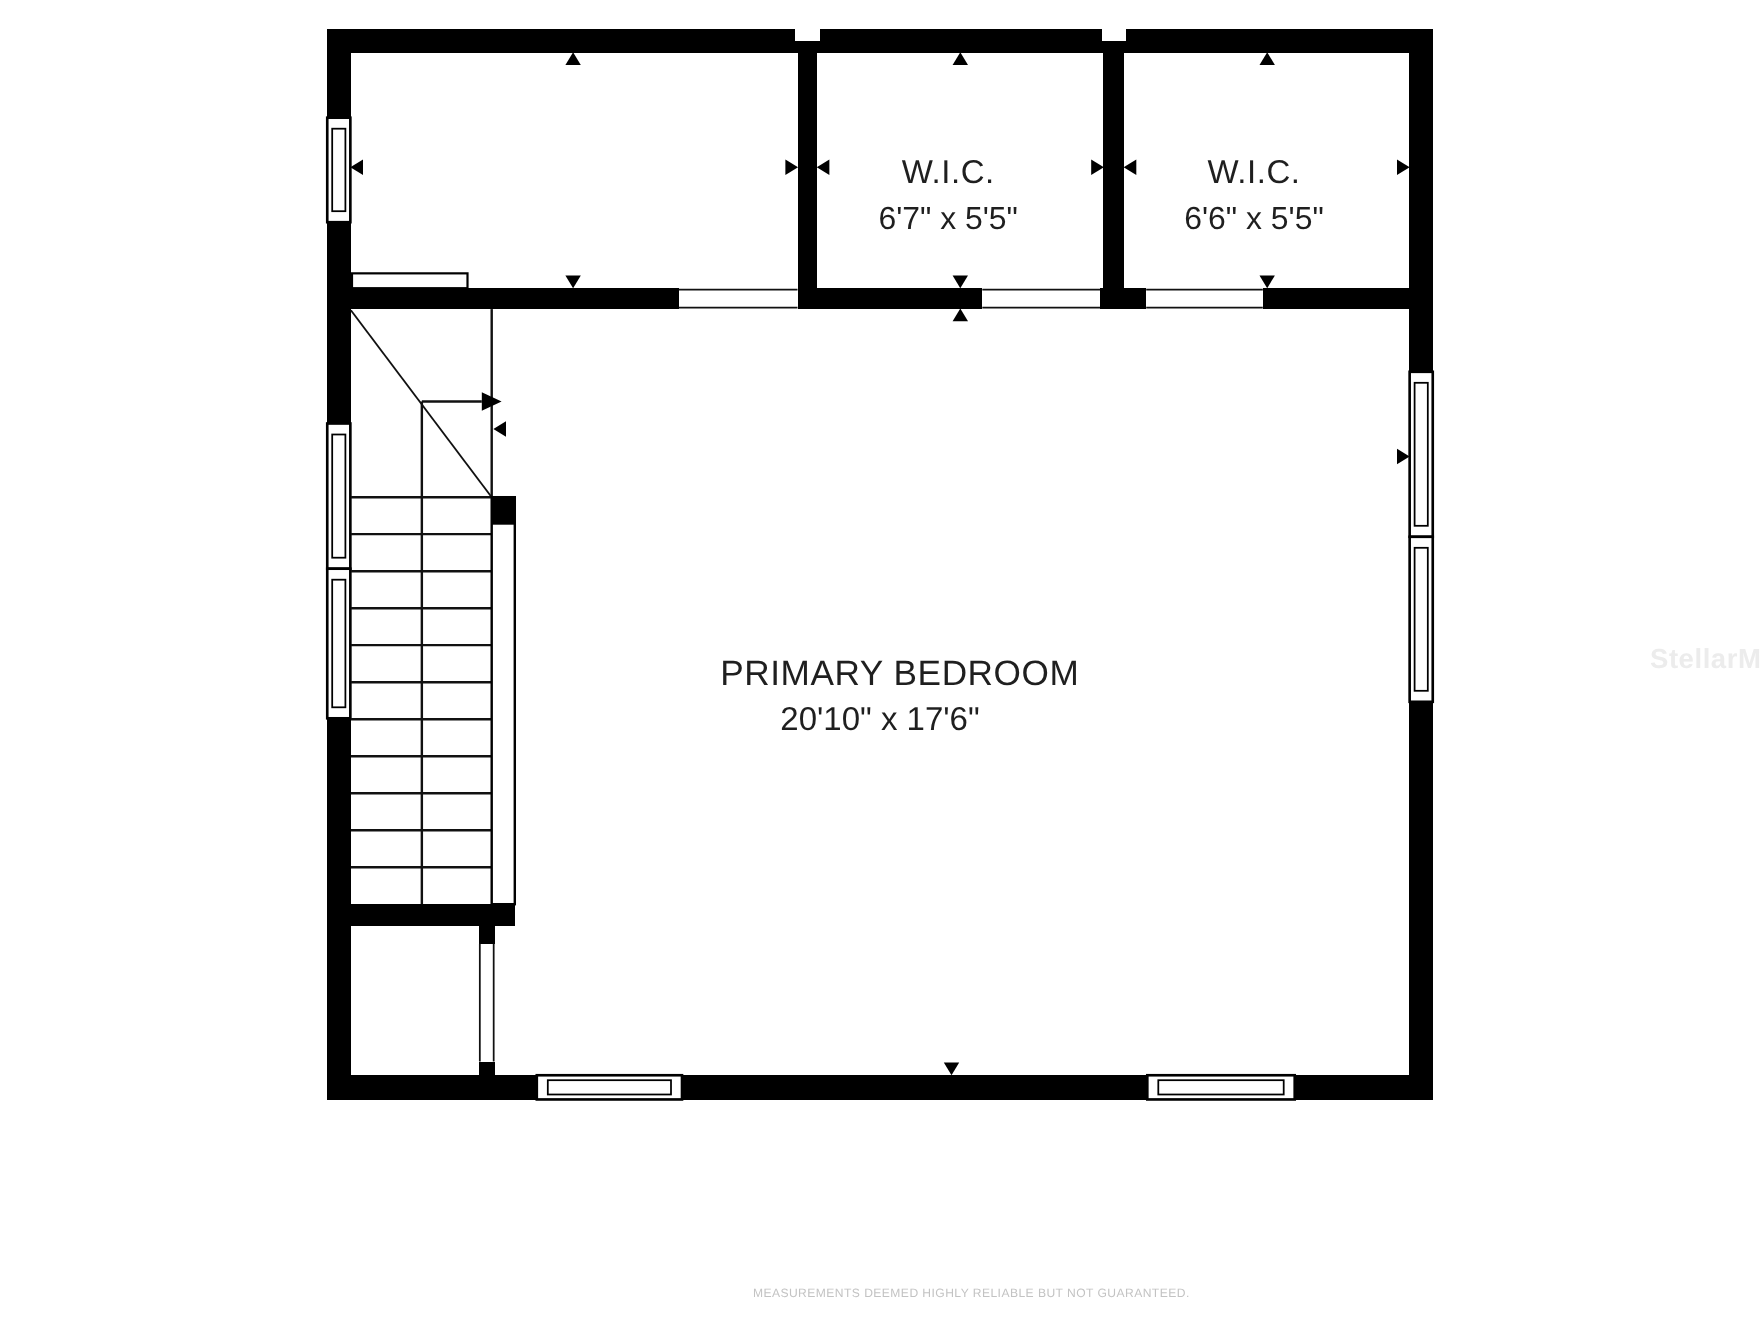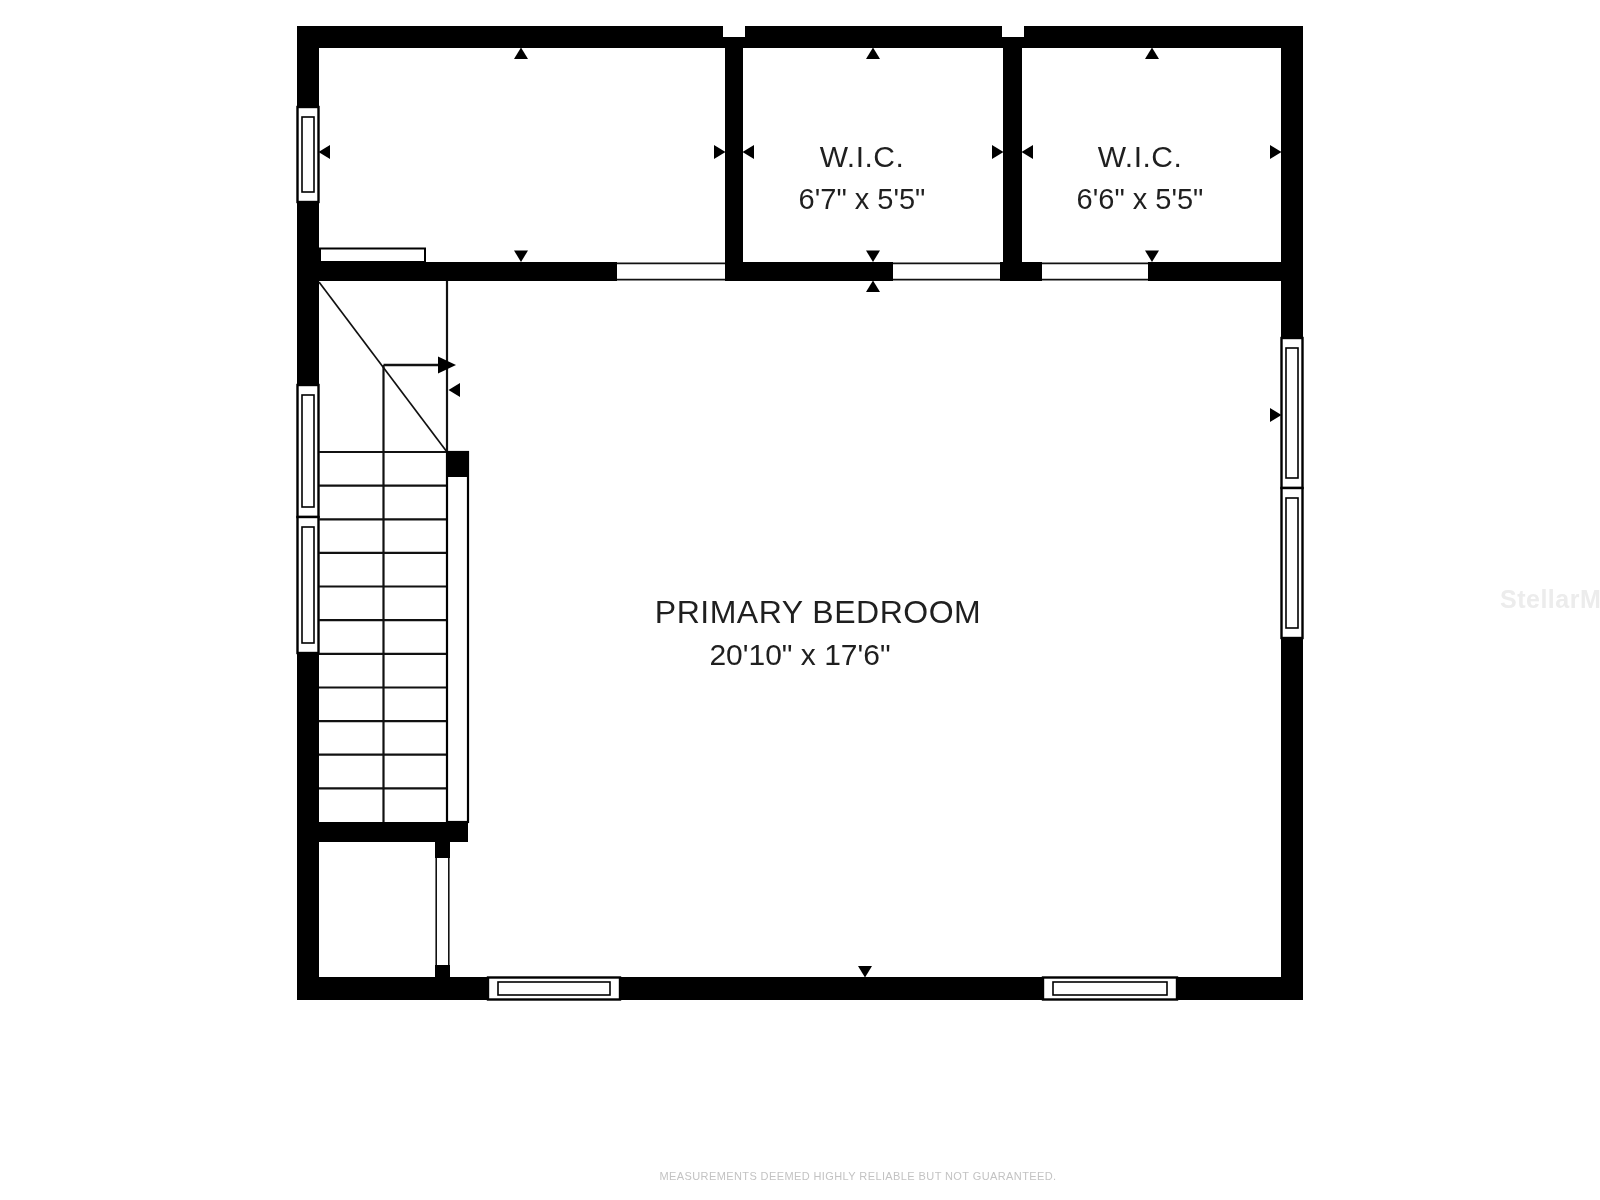--- a/index.html
+++ b/index.html
@@ -8,21 +8,21 @@
   #canvas{position:absolute;inset:0;width:1600px;height:1200px;}
   svg{position:absolute;left:0;top:0;}
   .room-label{position:absolute;transform:translate(-50%,-50%);text-align:center;
               color:#1f1f1f;white-space:nowrap;}
   .room-name{font-size:30px;line-height:42px;letter-spacing:.5px;}
   .room-dims{font-size:29px;line-height:42px;}
   .room-label.big .room-name{font-size:32px;line-height:44px;margin-left:36px;}
   .room-label.big .room-dims{font-size:30px;line-height:42px;}
   .watermark{position:absolute;left:1500px;top:585px;font-size:25px;font-weight:700;
              color:#ececec;letter-spacing:.5px;}
-  .disclaimer{position:absolute;left:558px;top:1170px;width:600px;text-align:center;
+  .disclaimer{position:absolute;left:583px;top:1170px;width:600px;text-align:center;
               font-size:11px;color:#c3c3c3;letter-spacing:.4px;}
 </style>
 </head>
 <body>
 
 <div id="canvas">
 
 <svg width="1600" height="1200" viewBox="0 0 1600 1200">
 
   <g fill="#000000" shape-rendering="crispEdges">

